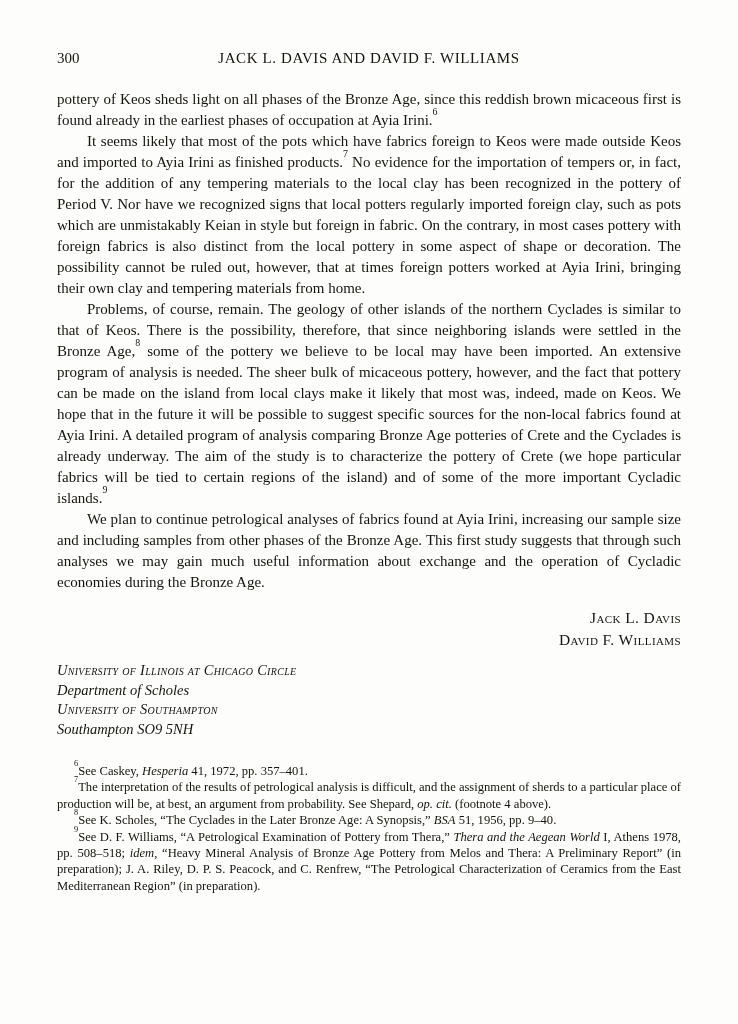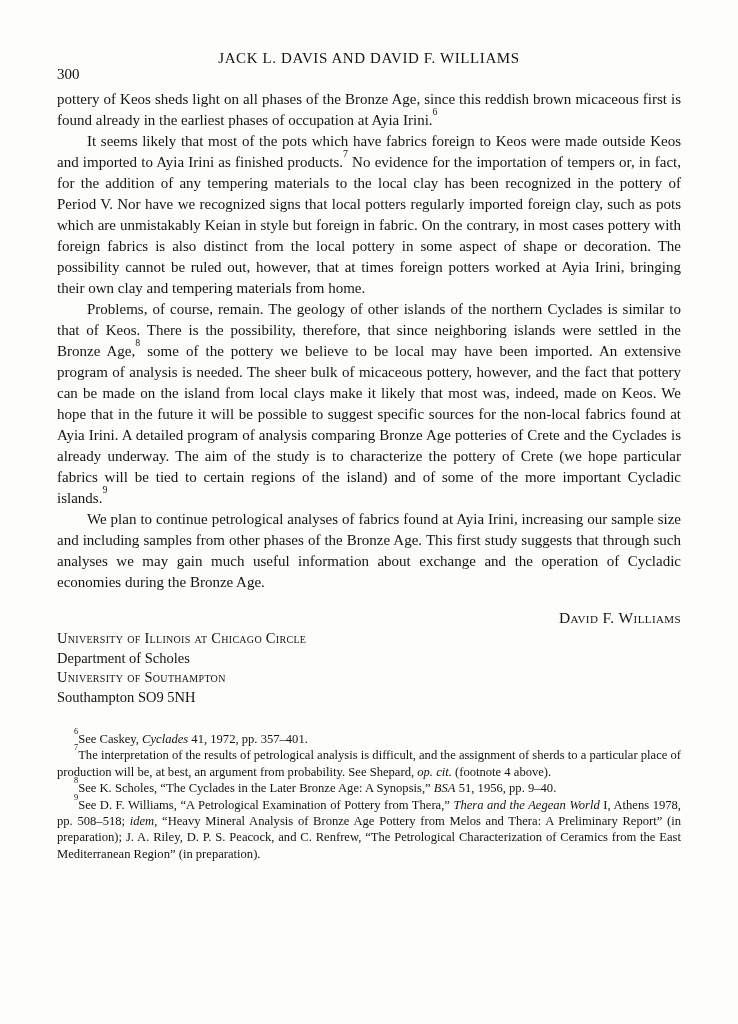--- a/index.html
+++ b/index.html
@@ -20,21 +20,21 @@
   .running-header {
     position: relative;
     text-align: center;
     font-size: 15px;
     line-height: 17px;
     margin-bottom: 22px;
   }
   .page-number {
     position: absolute;
     left: 0;
-    top: 16px;
+    top: 0;
   }
   .running-head {
     letter-spacing: 0.6px;
   }
   .body-text p.para {
     margin: 0;
     font-size: 15px;
     line-height: 21px;
     text-align: justify;
   }
@@ -49,23 +49,24 @@
   }
   .signatures {
     margin-top: 14px;
     text-align: right;
     font-size: 15.5px;
     line-height: 22px;
     font-variant: small-caps;
     letter-spacing: 0.4px;
   }
   .affiliations {
-    margin-top: 0;
+    margin-top: 10px;
     font-size: 14.5px;
     line-height: 19.5px;
+    font-style: italic;
   }
   .smallcaps {
     font-variant: small-caps;
     letter-spacing: 0.3px;
   }
   .footnotes {
     margin-top: 24px;
     font-size: 12.6px;
     line-height: 16.4px;
     text-align: justify;
@@ -94,33 +95,34 @@
 
     <p class="para indent"><span>It seems likely that most of the pots which have fabrics foreign to Keos were made outside Keos and imported to Ayia Irini as finished products.</span><sup class="fnref">7</sup><span> No evidence for the importation of tempers or, in fact, for the addition of any tempering materials to the local clay has been recognized in the pottery of Period V. Nor have we recognized signs that local potters regularly imported foreign clay, such as pots which are unmistakably Keian in style but foreign in fabric. On the contrary, in most cases pottery with foreign fabrics is also distinct from the local pottery in some aspect of shape or decoration. The possibility cannot be ruled out, however, that at times foreign potters worked at Ayia Irini, bringing their own clay and tempering materials from home.</span></p>
 
     <p class="para indent"><span>Problems, of course, remain. The geology of other islands of the northern Cyclades is similar to that of Keos. There is the possibility, therefore, that since neighboring islands were settled in the Bronze Age,</span><sup class="fnref">8</sup><span> some of the pottery we believe to be local may have been imported. An extensive program of analysis is needed. The sheer bulk of micaceous pottery, however, and the fact that pottery can be made on the island from local clays make it likely that most was, indeed, made on Keos. We hope that in the future it will be possible to suggest specific sources for the non-local fabrics found at Ayia Irini. A detailed program of analysis comparing Bronze Age potteries of Crete and the Cyclades is already underway. The aim of the study is to characterize the pottery of Crete (we hope particular fabrics will be tied to certain regions of the island) and of some of the more important Cycladic islands.</span><sup class="fnref">9</sup></p>
 
     <p class="para indent"><span>We plan to continue petrological analyses of fabrics found at Ayia Irini, increasing our sample size and including samples from other phases of the Bronze Age. This first study suggests that through such analyses we may gain much useful information about exchange and the operation of Cycladic economies during the Bronze Age.</span></p>
 
   </div>
 
   <div class="signatures">
+    <div class="sig">Jack L. Davis</div>
     <div class="sig">David F. Williams</div>
   </div>
 
   <div class="affiliations">
     <div class="aff smallcaps">University of Illinois at Chicago Circle</div>
     <div class="aff">Department of Scholes</div>
     <div class="aff smallcaps">University of Southampton</div>
     <div class="aff">Southampton SO9 5NH</div>
   </div>
 
   <div class="footnotes">
 
-    <p class="footnote"><sup class="fnref">6</sup><span>See Caskey, </span><span class="italic">Cyclades</span><span> 41, 1972, pp. 357–401.</span></p>
+    <p class="footnote"><sup class="fnref">6</sup><span>See Caskey, </span><span class="italic">Hesperia</span><span> 41, 1972, pp. 357–401.</span></p>
 
     <p class="footnote"><sup class="fnref">7</sup><span>The interpretation of the results of petrological analysis is difficult, and the assignment of sherds to a particular place of production will be, at best, an argument from probability. See Shepard, </span><span class="italic">op. cit.</span><span> (footnote 4 above).</span></p>
 
     <p class="footnote"><sup class="fnref">8</sup><span>See K. Scholes, “The Cyclades in the Later Bronze Age: A Synopsis,” </span><span class="italic">BSA</span><span> 51, 1956, pp. 9–40.</span></p>
 
     <p class="footnote"><sup class="fnref">9</sup><span>See D. F. Williams, “A Petrological Examination of Pottery from Thera,” </span><span class="italic">Thera and the Aegean World</span><span> I, Athens 1978, pp. 508–518; </span><span class="italic">idem</span><span>, “Heavy Mineral Analysis of Bronze Age Pottery from Melos and Thera: A Preliminary Report” (in preparation); J. A. Riley, D. P. S. Peacock, and C. Renfrew, “The Petrological Characterization of Ceramics from the East Mediterranean Region” (in preparation).</span></p>
 
   </div>
 
 </div>

